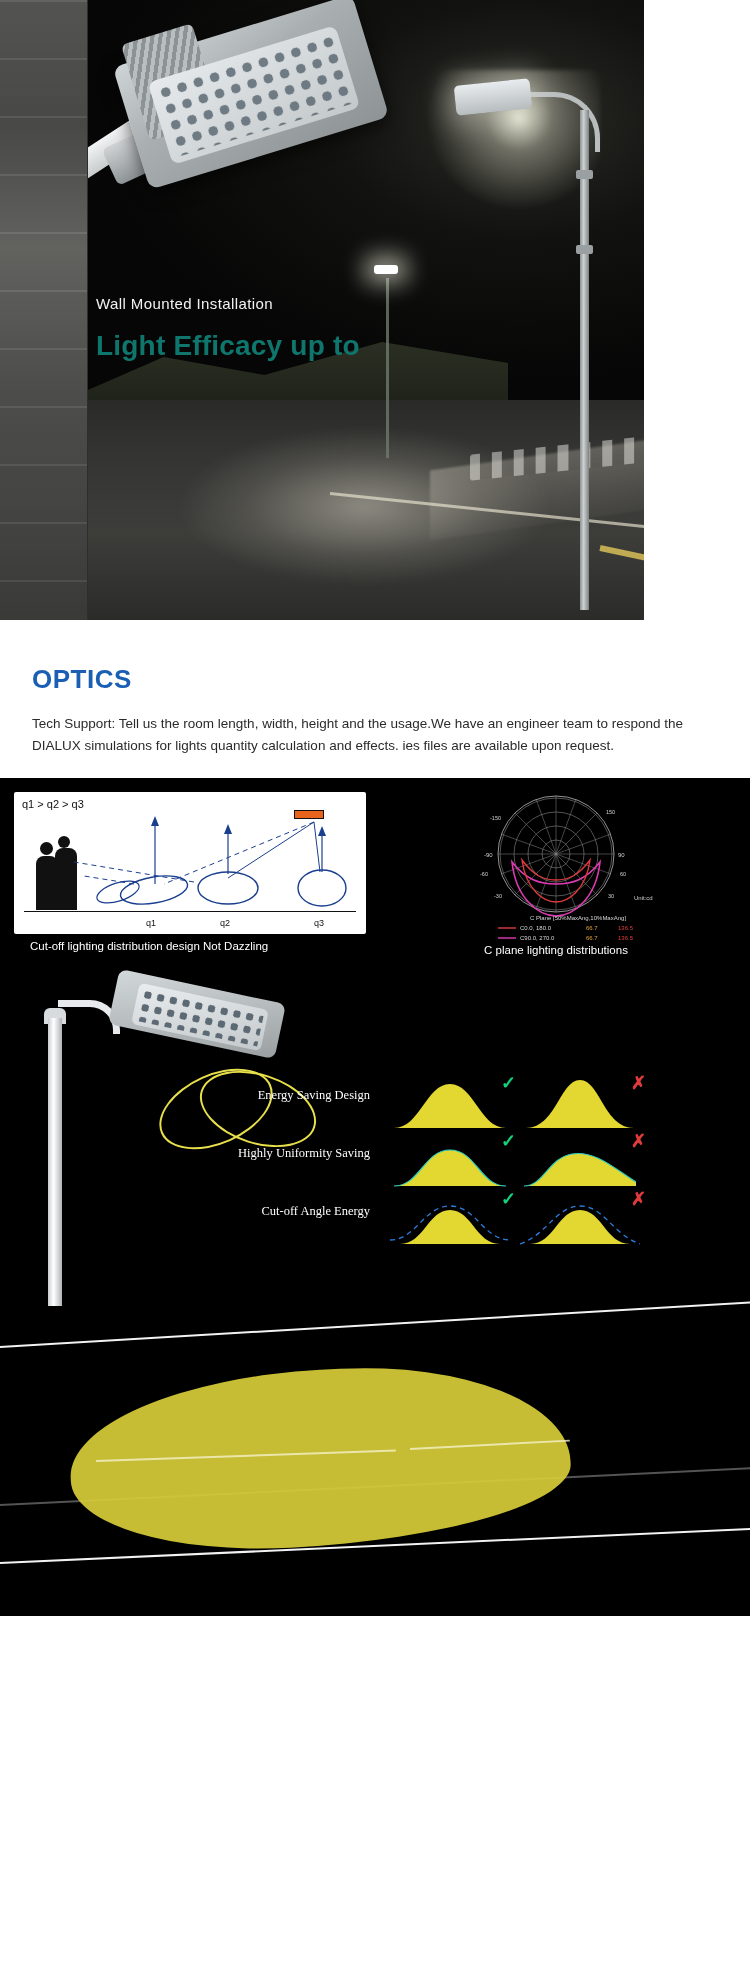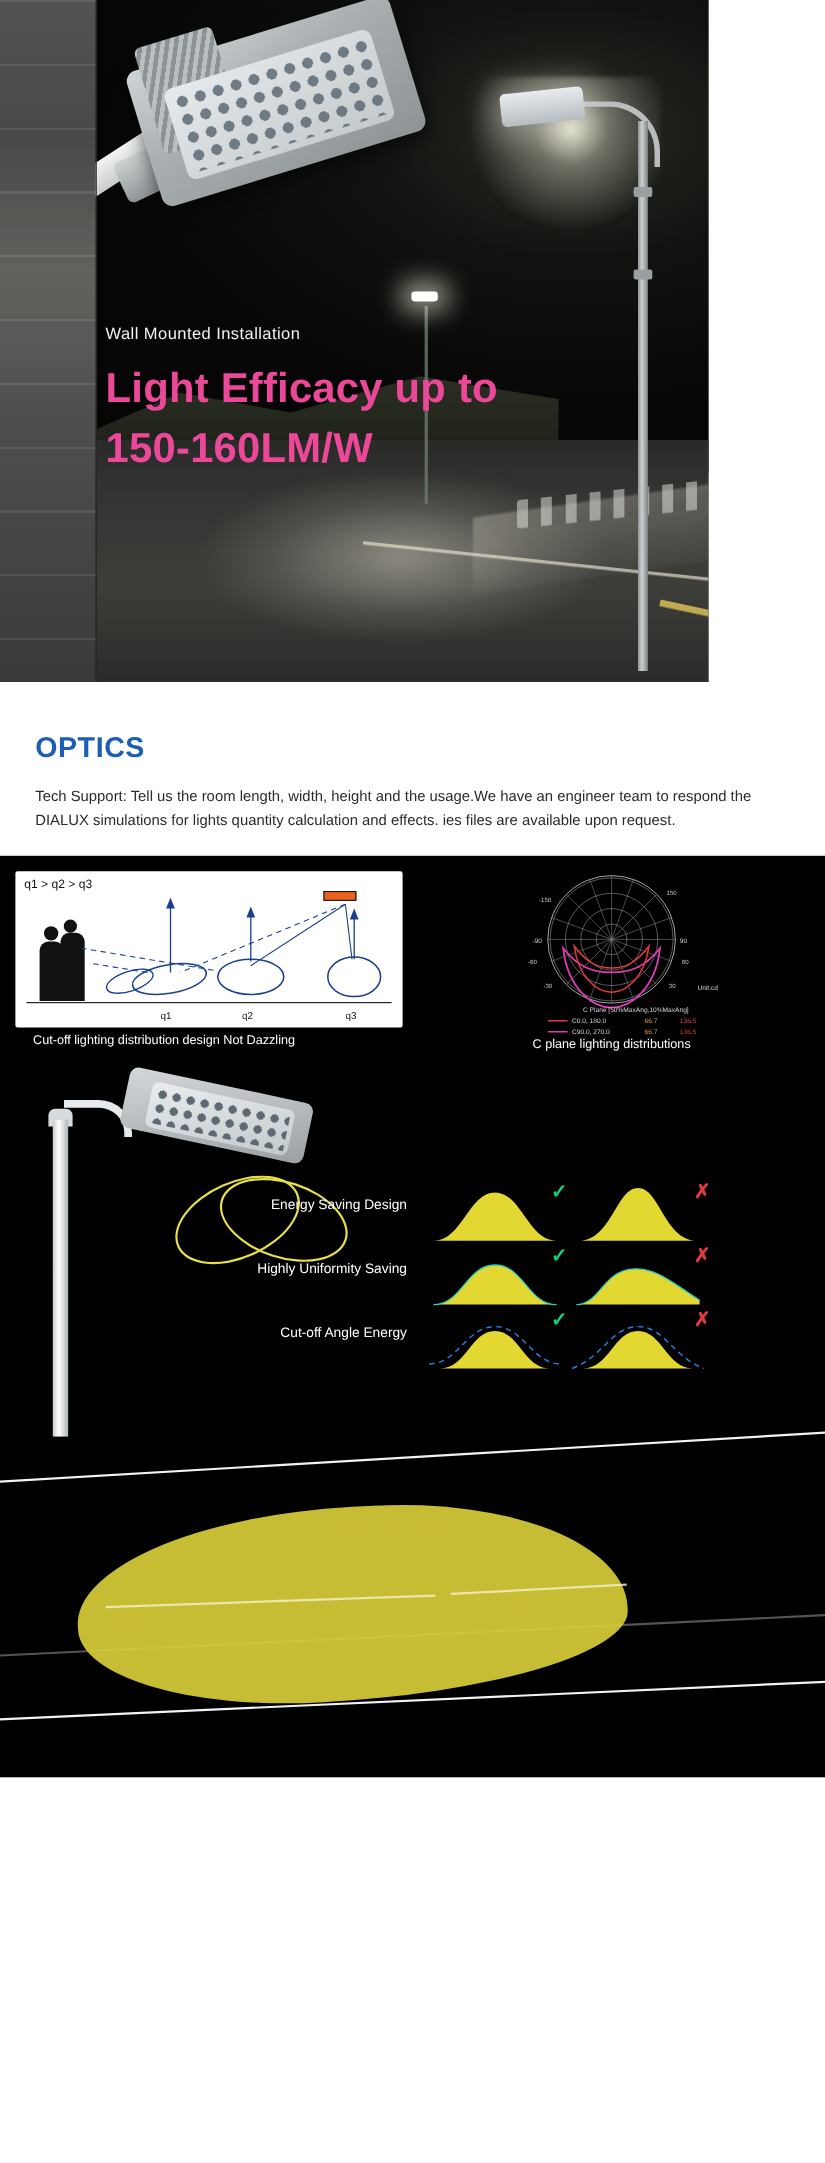--- a/index.html
+++ b/index.html
@@ -144,21 +144,21 @@
     background: repeating-linear-gradient(115deg, #b9bec0 0 4px, #8d9294 4px 8px);
     border-radius:6px; transform: rotate(-17deg);
   }
 
   
   .hero-text { position:absolute; left:96px; top:295px; }
   .hero-kicker {
     color:#f2f2f2; font-size:15px; letter-spacing:.4px; margin-bottom:14px;
   }
   .hero-title {
-    color:#ec4899; font-size:38px; font-weight:bold; line-height:1.45; letter-spacing:.2px;
+    color:#0f766e; font-size:28px; font-weight:bold; line-height:1.45; letter-spacing:.2px;
   }
 
   
   .optics { background:#fff; padding: 44px 32px 20px 32px; }
   .optics h2 {
     margin:0 0 18px 0; color:#1a5fb4; font-size:26px; font-weight:bold; letter-spacing:.5px;
   }
   .optics p { margin:0; font-size:13.5px; line-height:1.65; color:#2b2b2b; max-width:690px; }
 
   
@@ -178,21 +178,21 @@
 
   .polar-card { width: 356px; height:142px; position:relative; }
   .polar-cap {
     position:absolute; left:0; right:0; bottom:-22px; text-align:center;
     color:#fff; font-size:11.5px;
   }
   .cut-cap {
     color:#fff; font-size:11.5px; padding: 6px 0 0 16px;
   }
 
-  .row2 { position:relative; height: 330px; margin-top: 26px; }
+  .row2 { position:relative; height: 330px; margin-top: 26px; font-family: Liberation Serif, serif; }
 
   
   .d-pole { position:absolute; left:48px; top:40px; width:14px; height:288px; background: linear-gradient(90deg,#c9cdcf,#ffffff 40%,#aeb3b5); }
   .d-pole-top { position:absolute; left:44px; top:30px; width:22px; height:16px; background:#d7dbdd; border-radius:6px 6px 0 0; }
   .d-arm { position:absolute; left:58px; top:22px; width:62px; height:34px; border-top:7px solid #e7eaec; border-right:7px solid #e7eaec; border-top-right-radius:30px; }
   .d-lum {
     position:absolute; left:112px; top:8px; width:170px; height:56px;
     background: linear-gradient(160deg,#d3d8da,#9a9fa1);
     border-radius:8px; transform: rotate(12deg);
   }
@@ -262,21 +262,20 @@
       <div class="lum-face">
         <div class="lum-leds"></div>
       </div>
     </div>
 
     <div class="hero-wall"></div>
 
     <div class="hero-text">
       <div class="hero-kicker">Wall Mounted Installation</div>
       <div class="hero-title">Light Efficacy up to</div>
-      <div class="hero-title">150-160LM/W</div>
     </div>
   </section>
 
   <section class="optics">
     <h2>OPTICS</h2>
     <p>
       <span>Tech Support: Tell us the room length, width, height and the usage.We have an engineer</span>
       <span>team to respond the DIALUX simulations for lights quantity calculation and effects.</span>
       <span>ies files are available upon request.</span>
     </p>

